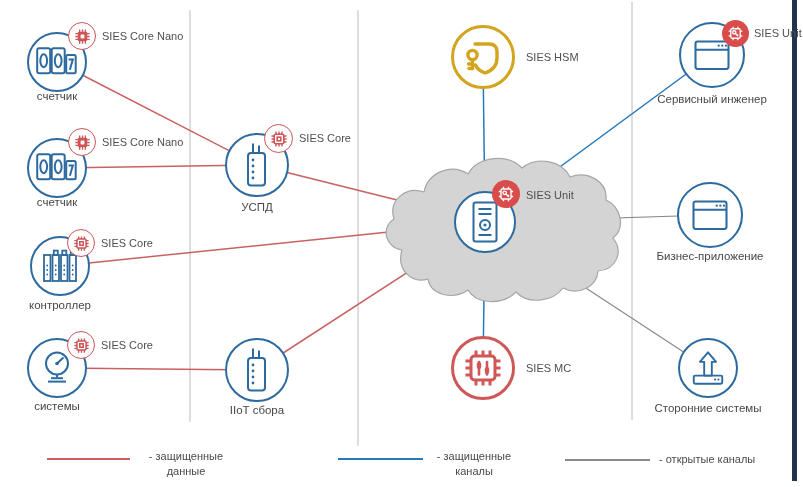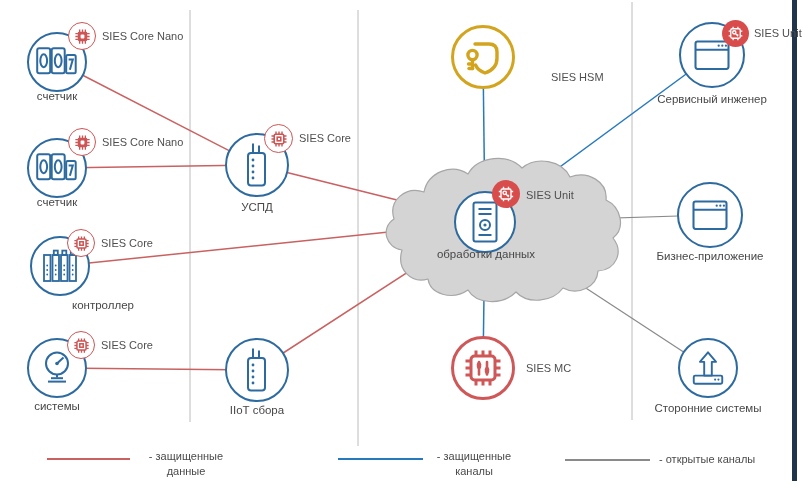--- a/index.html
+++ b/index.html
@@ -32,37 +32,37 @@
   #b-meter1{left:68px;top:22px;width:28px;height:28px;border:1.5px solid #cd5555;}
   #b-meter2{left:68px;top:128px;width:28px;height:28px;border:1.5px solid #cd5555;}
   #b-controller{left:67px;top:229px;width:28px;height:28px;border:1.5px solid #cd5555;}
   #b-sensor{left:67px;top:331px;width:28px;height:28px;border:1.5px solid #cd5555;}
   #b-uspd{left:264px;top:124px;width:29px;height:29px;border:1.5px solid #cd5555;}
   #b-server{left:492px;top:180px;width:28px;height:28px;}
   #b-engineer{left:722px;top:20px;width:27px;height:27px;}
   
   #l-meter1{left:57px;top:90px;}
   #l-meter2{left:57px;top:196px;}
-  #l-controller{left:60px;top:299px;margin-left:43px;}
+  #l-controller{left:60px;top:299px;}
   #l-sensor{left:57px;top:400px;}
   #l-uspd{left:257px;top:201px;}
   #l-iiot{left:257px;top:404px;}
   #l-engineer{left:712px;top:93px;}
   #l-business{left:710px;top:250px;}
   #l-third{left:708px;top:402px;}
   #l-server{left:486px;top:247px;width:150px;font-size:11.5px;}
   
   #t-meter1{left:102px;top:30px;}
   #t-meter2{left:102px;top:136px;}
   #t-controller{left:101px;top:237px;}
   #t-sensor{left:101px;top:339px;}
   #t-uspd{left:299px;top:132px;}
   #t-server{left:526px;top:189px;}
   #t-engineer{left:754px;top:27px;}
-  #t-hsm{left:551px;top:51px;margin-top:20px;}
+  #t-hsm{left:526px;top:51px;}
   #t-mc{left:526px;top:362px;}
   
   .legend-line{position:absolute;height:2px;z-index:4;}
   #lg1-line{left:47px;top:458px;width:83px;}
   #lg2-line{left:338px;top:458px;width:85px;}
   #lg3-line{left:565px;top:459px;width:85px;}
   .legend-text{position:absolute;font-size:11px;color:#4a4a4a;line-height:15px;z-index:4;}
   #lg1-text{left:136px;top:449px;width:100px;text-align:center;}
   #lg2-text{left:424px;top:449px;width:100px;text-align:center;}
   #lg3-text{left:659px;top:452px;}
@@ -350,21 +350,20 @@
   <div class="lbl c" id="l-meter1">счетчик</div>
   <div class="lbl c" id="l-meter2">счетчик</div>
   <div class="lbl c" id="l-controller">контроллер</div>
   <div class="lbl c" id="l-sensor">системы</div>
   <div class="lbl c" id="l-uspd">УСПД</div>
   <div class="lbl c" id="l-iiot">IIoT сбора</div>
   <div class="lbl c" id="l-engineer">Сервисный инженер</div>
   <div class="lbl c" id="l-business">Бизнес-приложение</div>
   <div class="lbl c" id="l-third">Сторонние системы</div>
   <div class="lbl c twoline" id="l-server">
-    <div>обработки данных</div>
   </div>
 
   <div class="slabel" id="t-meter1">SIES Core Nano</div>
   <div class="slabel" id="t-meter2">SIES Core Nano</div>
   <div class="slabel" id="t-controller">SIES Core</div>
   <div class="slabel" id="t-sensor">SIES Core</div>
   <div class="slabel" id="t-uspd">SIES Core</div>
   <div class="slabel" id="t-server">SIES Unit</div>
   <div class="slabel" id="t-engineer">SIES Unit</div>
   <div class="slabel" id="t-hsm">SIES HSM</div>

